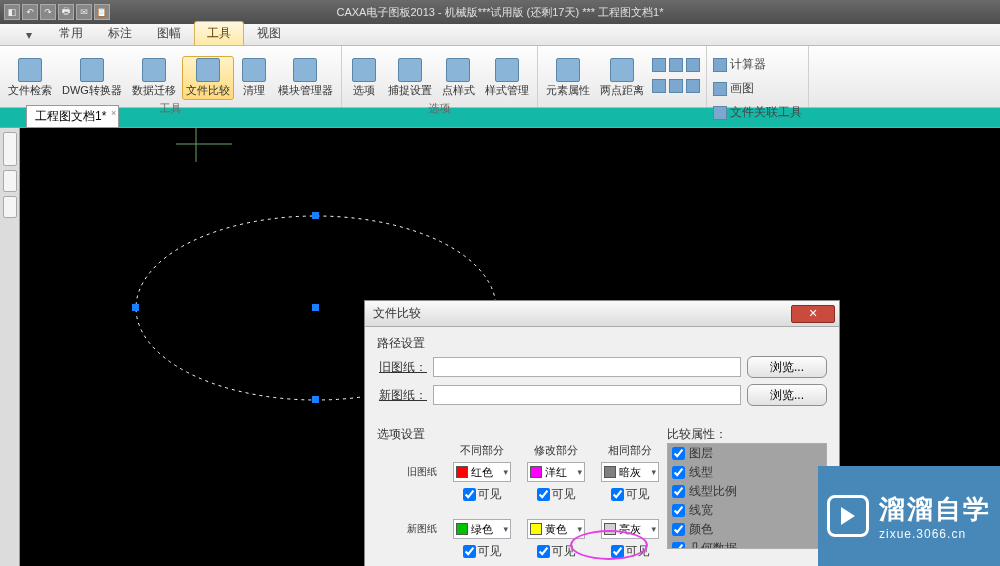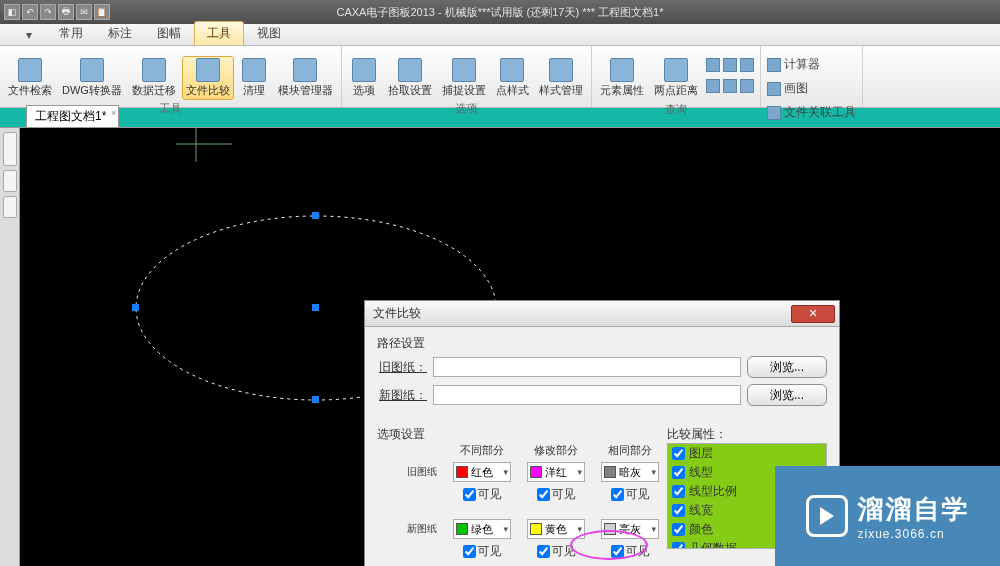--- a/index.html
+++ b/index.html
@@ -60,30 +60,30 @@
 .colgrid { display:grid; grid-template-columns:60px 1fr 1fr 1fr; gap:4px 16px; align-items:center;}
 .colgrid .hdr { text-align:center; color:#333; font-size:11px;}
 .colgrid .rowlbl { text-align:right; color:#333; font-size:10px;}
 .colorpick { display:flex; align-items:center; height:20px; border:1px solid #abadb3; background:#fff; padding:0 2px; cursor:pointer;}
 .colorpick .sw { width:12px; height:12px; border:1px solid #555; margin-right:3px;}
 .colorpick .txt { font-size:11px; flex:1;}
 .colorpick .dd { font-size:9px; color:#555;}
 .vis { display:flex; justify-content:center; align-items:center; gap:2px; font-size:11px; color:#333;}
 .vis input { margin:0;}
 
-.attrs { border:1px solid #abadb3; background:#84cc16; height:106px; overflow:auto;}
+.attrs { border:1px solid #abadb3; background:#a3a3a3; height:106px; overflow:auto;}
 .attrs label { display:flex; align-items:center; gap:4px; padding:1px 4px; font-size:11px; color:#333; cursor:pointer;}
 
 .dlg-foot { display:flex; justify-content:flex-end; gap:12px; margin-top:10px; padding-right:6px;}
 
 
 .highlight-ring { position:absolute; border:2px solid #e83ee8; border-radius:50%; pointer-events:none;}
 
 
-.watermark { position:absolute; right:0; bottom:0; width:225px; height:100px; background:#4788b8; display:flex; align-items:center; justify-content:center; gap:10px; }
+.watermark { position:absolute; right:0; bottom:0; width:182px; height:100px; background:#4788b8; display:flex; align-items:center; justify-content:center; gap:10px; }
 .watermark .play { width:42px; height:42px; border:3px solid #fff; border-radius:8px; display:flex; align-items:center; justify-content:center;}
 .watermark .play::before { content:""; border-left:14px solid #fff; border-top:9px solid transparent; border-bottom:9px solid transparent;}
 .watermark .wt { color:#fff; }
 .watermark .wt .big { font-size:26px; font-weight:bold; letter-spacing:2px;}
 .watermark .wt .small { font-size:12px; letter-spacing:1px; opacity:.95;}
 </style>
 </head>
 <body>
 
 <div class="titlebar">
@@ -140,24 +140,20 @@
   </div>
 
   <div class="group">
     <div class="items">
       <div class="rbtn">
           <div class="ico"></div>
           <div class="lbl">选项</div>
         </div>
       <div class="rbtn">
           <div class="ico"></div>
-          <div class="lbl">拾取设置</div>
-        </div>
-      <div class="rbtn">
-          <div class="ico"></div>
           <div class="lbl">捕捉设置</div>
         </div>
       <div class="rbtn">
           <div class="ico"></div>
           <div class="lbl">点样式</div>
         </div>
       <div class="rbtn">
           <div class="ico"></div>
           <div class="lbl">样式管理</div>
         </div>
@@ -181,21 +177,20 @@
             <div class="sico"></div>
             <div class="sico"></div>
           </div>
         <div class="row">
             <div class="sico"></div>
             <div class="sico"></div>
             <div class="sico"></div>
           </div>
       </div>
     </div>
-    <div class="label">查询</div>
   </div>
 
   <div class="group">
     <div class="items">
       <div class="rstack" style="padding-top:0;">
         <div class="row">
             <div class="sico"></div>
             <span>计算器</span>
           </div>
         <div class="row">

